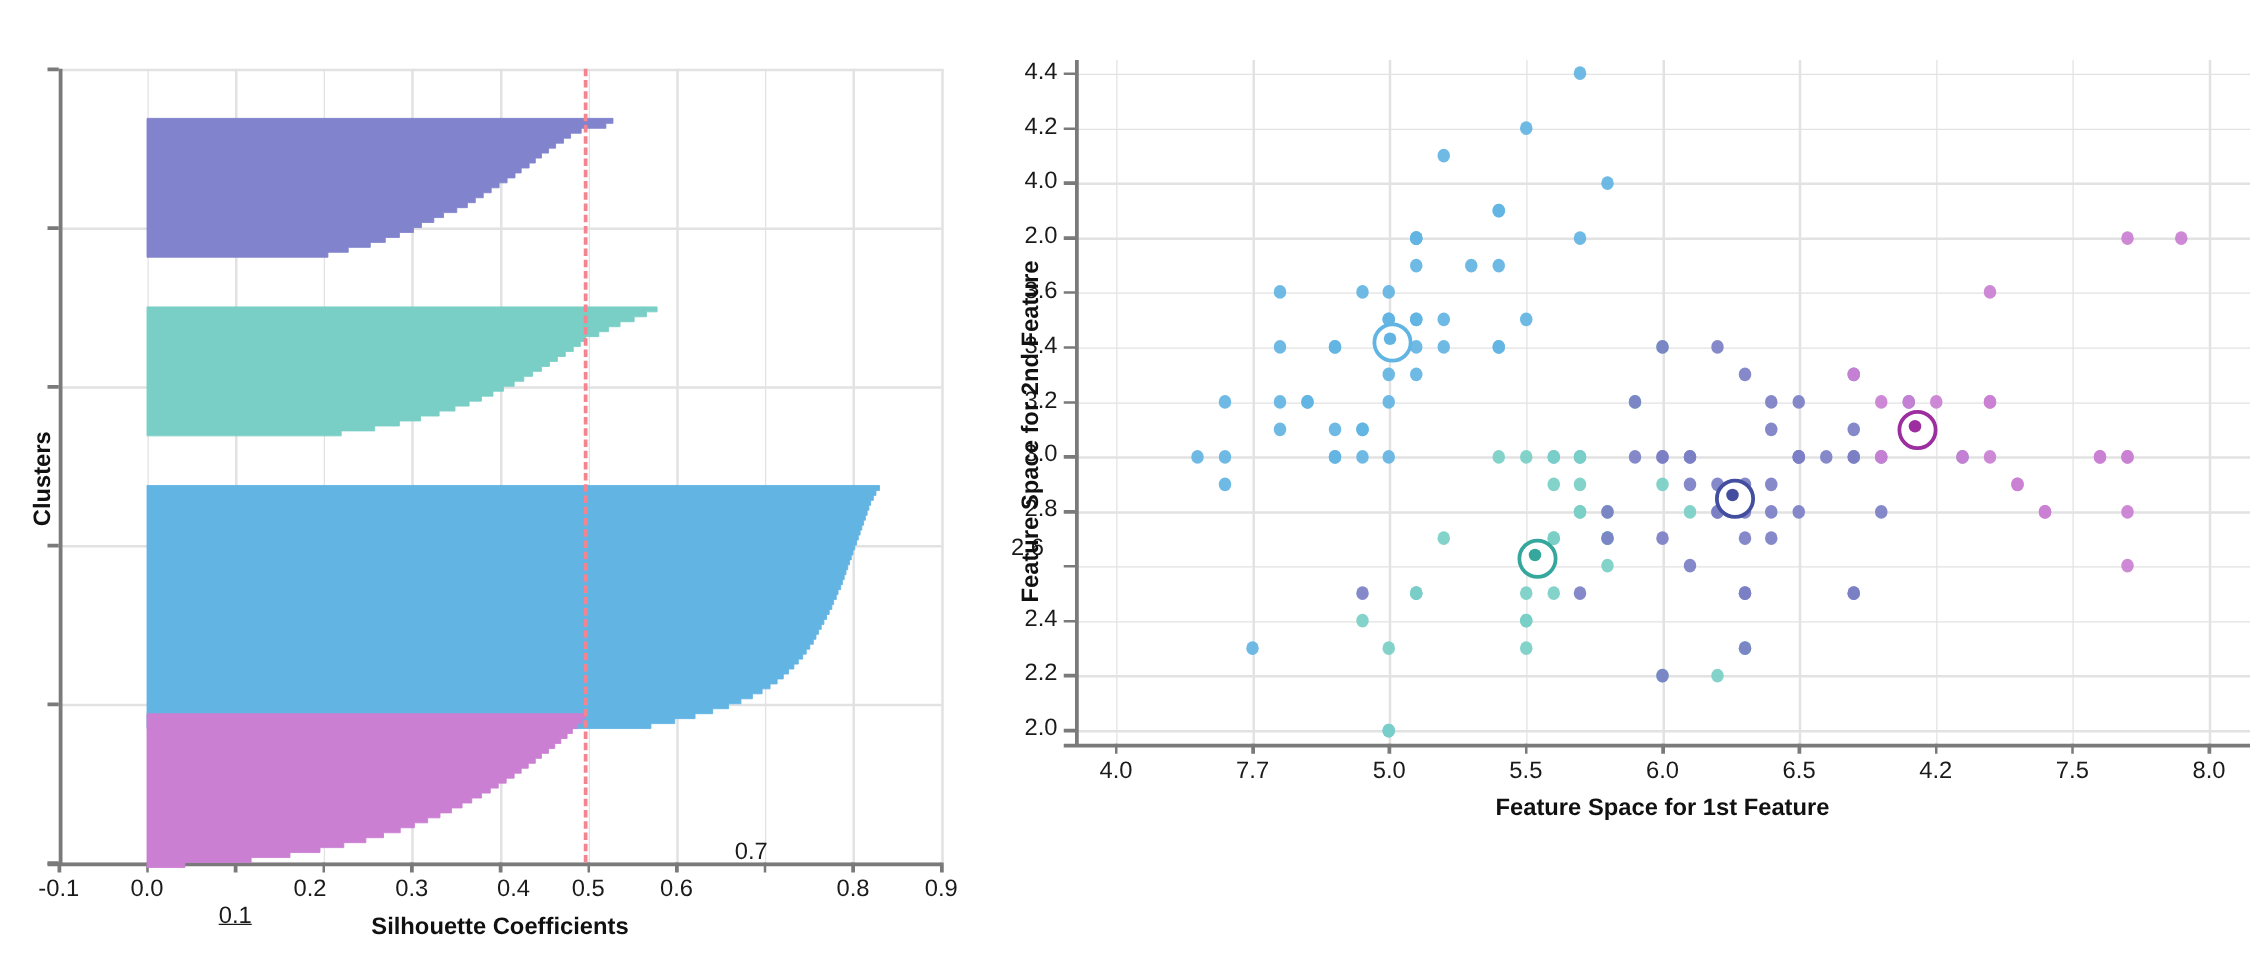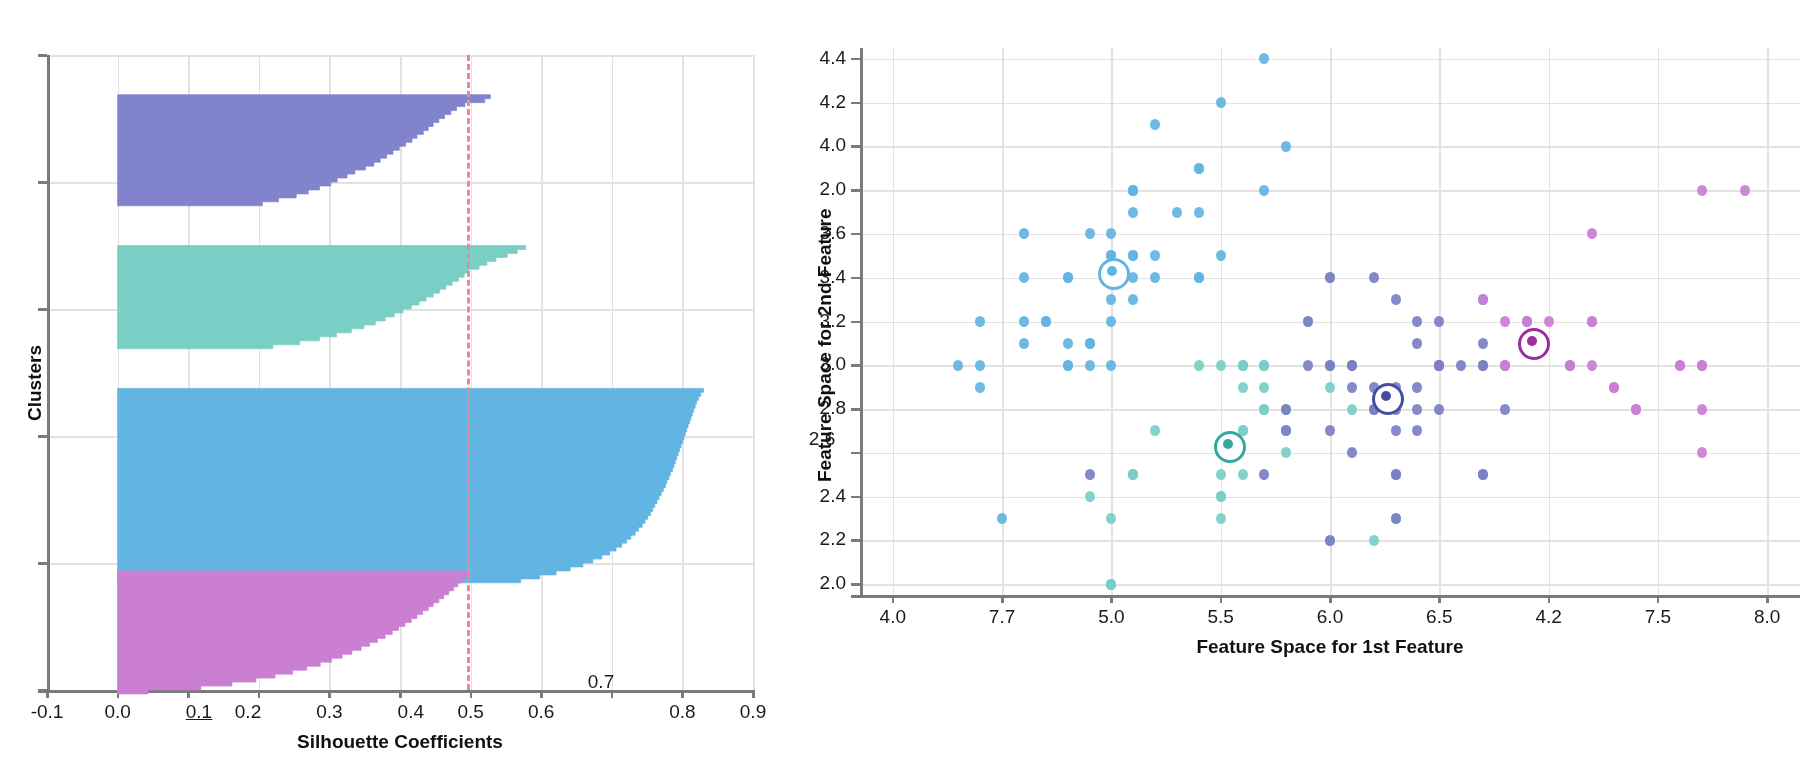--- a/index.html
+++ b/index.html
@@ -63,21 +63,21 @@
         <div class="tick" style="left:38px;top:181px;width:9px;height:2.5px;"></div>
         <div class="tick" style="left:38px;top:308px;width:9px;height:2.5px;"></div>
         <div class="tick" style="left:38px;top:435px;width:9px;height:2.5px;"></div>
         <div class="tick" style="left:38px;top:562px;width:9px;height:2.5px;"></div>
         <div class="tick" style="left:38px;top:689px;width:9px;height:2.5px;"></div>
         <div class="tick" style="left:46px;top:690px;width:2.5px;height:8px;"></div>
         <div class="ticklabel" style="left:23px;top:701px;width:48px;text-align:center;">-0.1</div>
         <div class="tick" style="left:116.60000000000001px;top:690px;width:2.5px;height:8px;"></div>
         <div class="ticklabel" style="left:93.60000000000001px;top:701px;width:48px;text-align:center;">0.0</div>
         <div class="tick" style="left:187.20000000000002px;top:690px;width:2.5px;height:8px;"></div>
-        <div class="ticklabel" style="left:164.20000000000002px;top:701px;width:48px;text-align:right;text-decoration:underline;">0.1</div>
+        <div class="ticklabel" style="left:164.20000000000002px;top:722px;width:48px;text-align:center;text-decoration:underline;">0.1</div>
         <div class="tick" style="left:257.80000000000007px;top:690px;width:2.5px;height:8px;"></div>
         <div class="ticklabel" style="left:234.80000000000007px;top:701px;width:48px;">0.2</div>
         <div class="tick" style="left:328.40000000000003px;top:690px;width:2.5px;height:8px;"></div>
         <div class="ticklabel" style="left:305.40000000000003px;top:701px;width:48px;text-align:center;">0.3</div>
         <div class="tick" style="left:399px;top:690px;width:2.5px;height:8px;"></div>
         <div class="ticklabel" style="left:376px;top:701px;width:48px;text-align:right;">0.4</div>
         <div class="tick" style="left:469.59999999999997px;top:690px;width:2.5px;height:8px;"></div>
         <div class="ticklabel" style="left:446.59999999999997px;top:701px;width:48px;text-align:center;">0.5</div>
         <div class="tick" style="left:540.2px;top:690px;width:2.5px;height:8px;"></div>
         <div class="ticklabel" style="left:517.2px;top:701px;width:48px;text-align:center;">0.6</div>

